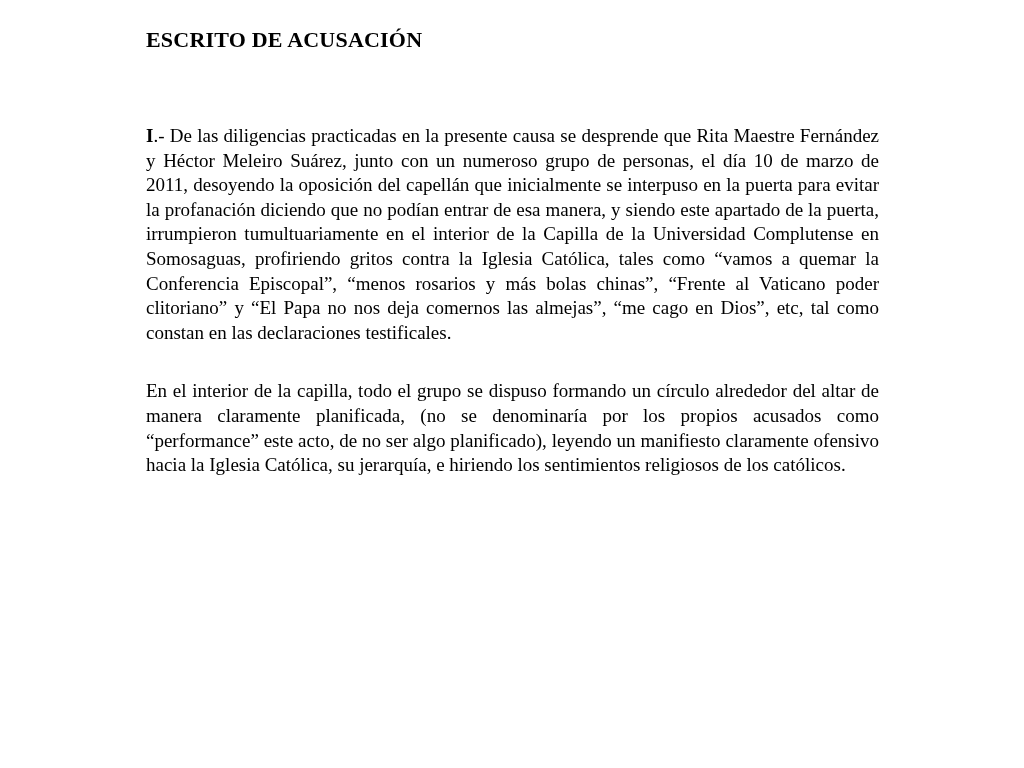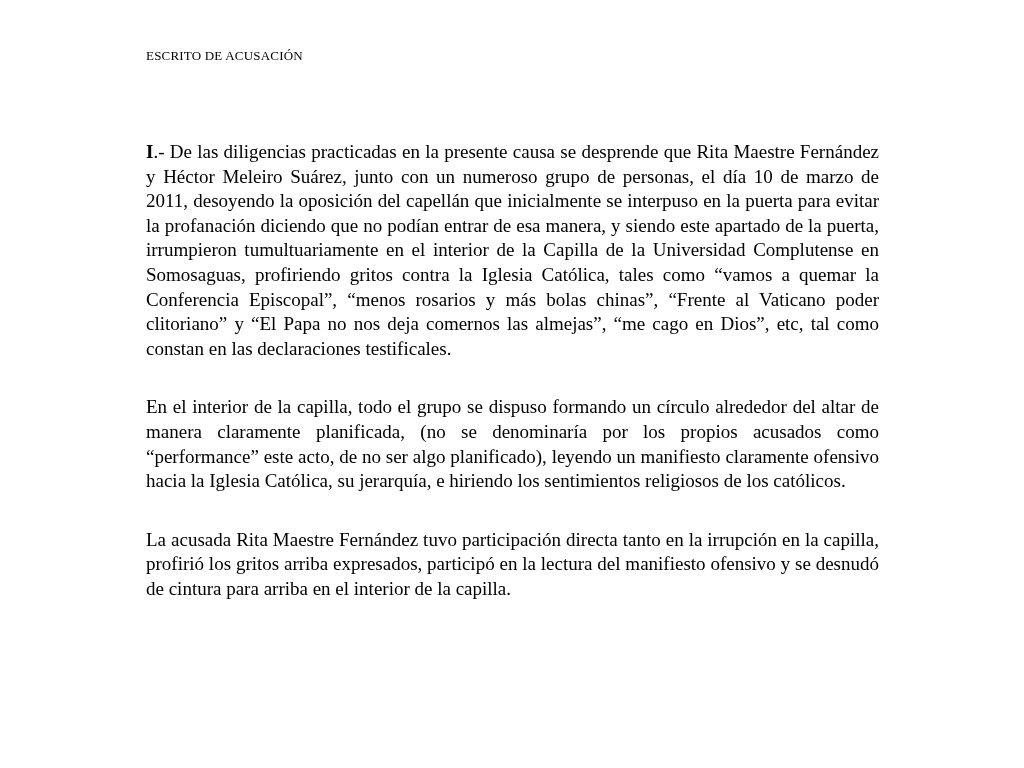--- a/index.html
+++ b/index.html
@@ -15,24 +15,24 @@
     font-family: "Liberation Serif", serif;
     color: #000000;
   }
   .doc {
     position: absolute;
     left: 146px;
     top: 28px;
     width: 733px;
   }
   .doc-title {
-    font-size: 13px;
+    font-size: 22px;
     line-height: 24px;
-    font-weight: normal;
-    margin: 16px 0 72px 0;
+    font-weight: bold;
+    margin: 0 0 72px 0;
     letter-spacing: 0.2px;
   }
   .doc p {
     font-size: 19px;
     line-height: 24.6px;
     text-align: justify;
     margin: 0 0 34px 0;
   }
   .lead-bold {
     font-weight: bold;
@@ -41,15 +41,14 @@
 </head>
 <body>
 
 <div class="doc">
   <h1 class="doc-title">ESCRITO DE ACUSACIÓN</h1>
 
   <p><span class="lead-bold">I</span><span>.- De las diligencias practicadas en la presente causa se desprende que Rita Maestre Fernández y Héctor Meleiro Suárez, junto con un numeroso grupo de personas, el día 10 de marzo de 2011, desoyendo la oposición del capellán que inicialmente se interpuso en la puerta para evitar la profanación diciendo que no podían entrar de esa manera, y siendo este apartado de la puerta, irrumpieron tumultuariamente en el interior de la Capilla de la Universidad Complutense en Somosaguas, profiriendo gritos contra la Iglesia Católica, tales como “vamos a quemar la Conferencia Episcopal”, “menos rosarios y más bolas chinas”, “Frente al Vaticano poder clitoriano” y “El Papa no nos deja comernos las almejas”, “me cago en Dios”, etc, tal como constan en las declaraciones testificales.</span></p>
 
   <p>En el interior de la capilla, todo el grupo se dispuso formando un círculo alrededor del altar de manera claramente planificada, (no se denominaría por los propios acusados como “performance” este acto, de no ser algo planificado), leyendo un manifiesto claramente ofensivo hacia la Iglesia Católica, su jerarquía, e hiriendo los sentimientos religiosos de los católicos.</p>
 
-  <p>La acusada Rita Maestre Fernández tuvo participación directa tanto en la irrupción en la capilla, profirió los gritos arriba expresados, participó en la lectura del manifiesto ofensivo y se desnudó de cintura para arriba en el interior de la capilla.</p>
 
 </div>
 
 </body></html>

